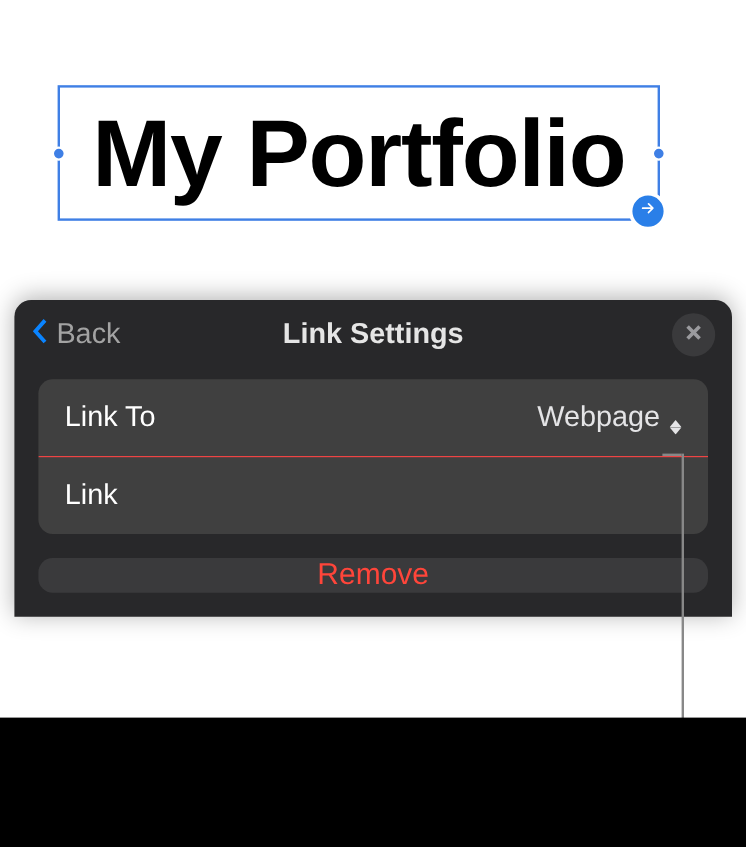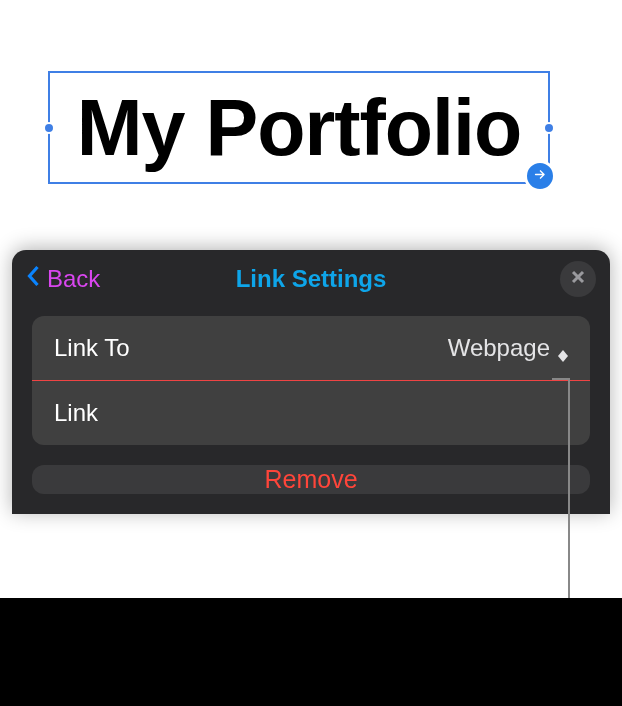--- a/index.html
+++ b/index.html
@@ -92,34 +92,34 @@
       height: 58px;
       display: flex;
       align-items: center;
       justify-content: center;
     }
     .back-button {
       position: absolute;
       left: 14px;
       display: flex;
       align-items: center;
-      color: #d946ef;
+      color: #a3a3a3;
       font-size: 24px;
       cursor: pointer;
     }
     .back-button svg {
       width: 15px;
       height: 22px;
       fill: none;
       stroke: #0A84FF;
       stroke-width: 3.2;
       margin-right: 6px;
     }
     .popover-title {
-      color: #0ea5e9;
+      color: #e5e5e5;
       font-size: 24px;
       font-weight: 600;
     }
     .close-button {
       position: absolute;
       right: 14px;
       width: 36px;
       height: 36px;
       border-radius: 50%;
       background: #3A3A3C;

